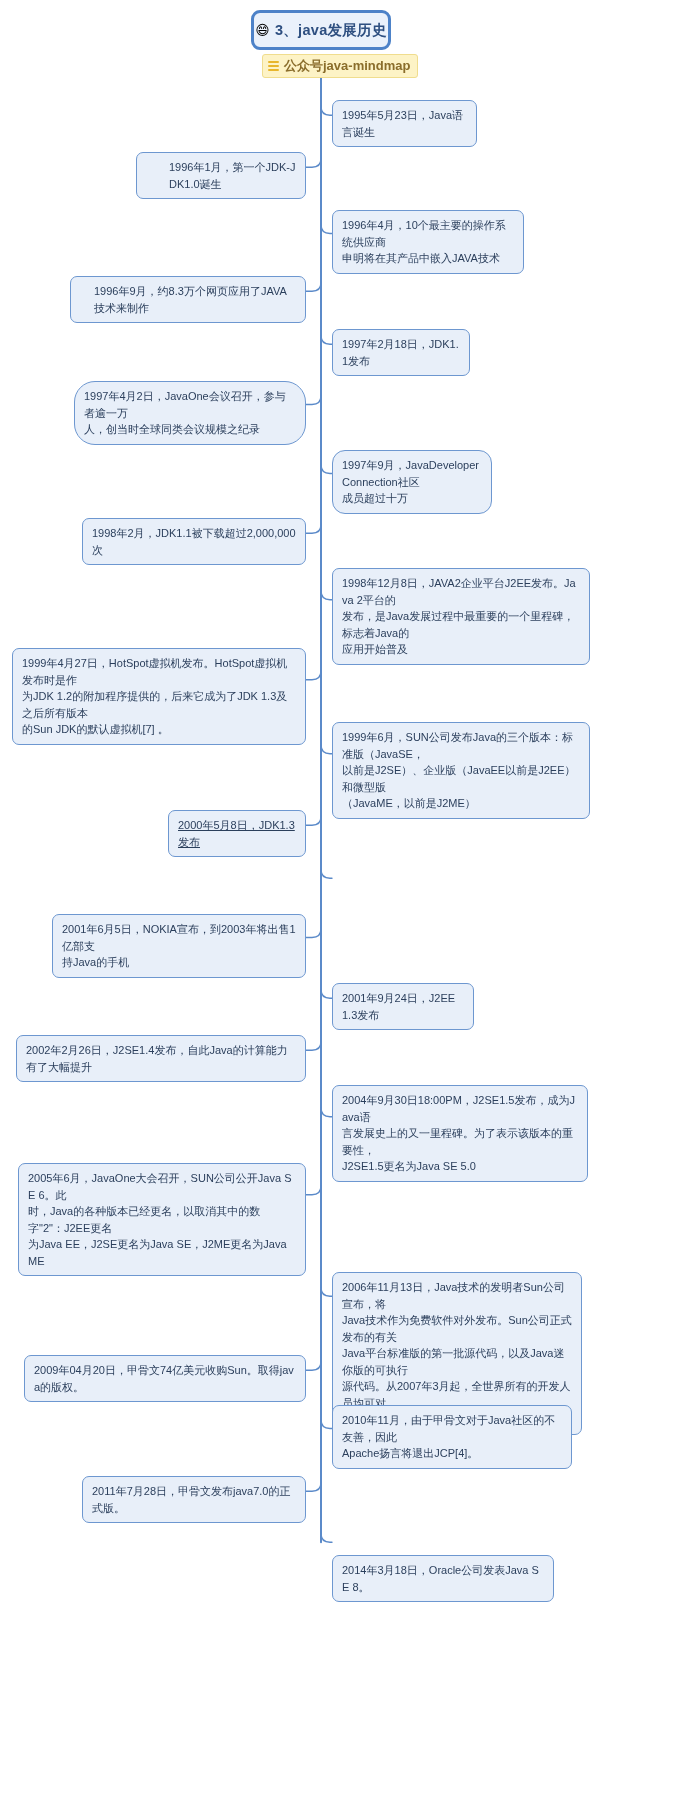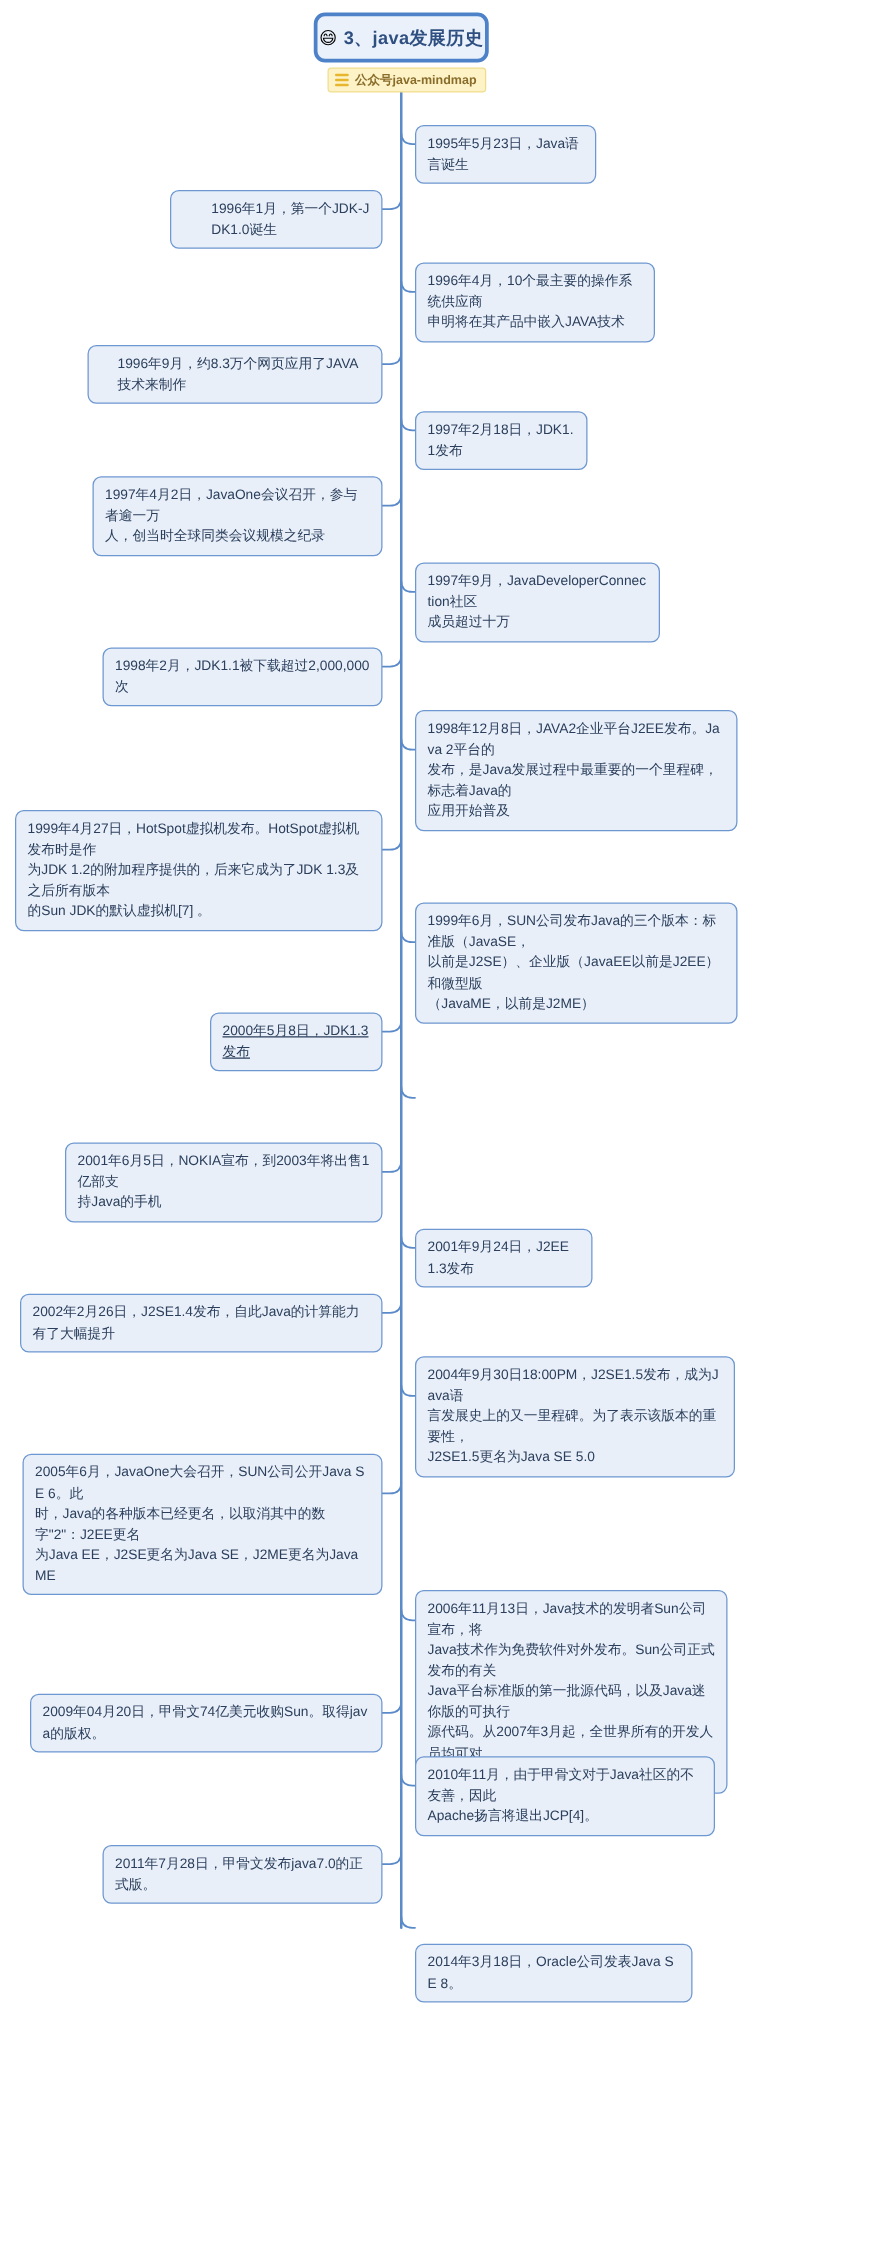--- a/index.html
+++ b/index.html
@@ -58,21 +58,21 @@
     background: #fdf3c6;
     border: 1px solid #f0dd8e;
     border-radius: 3px;
     display: flex;
     align-items: center;
     gap: 5px;
     padding: 2px 7px 2px 5px;
     white-space: nowrap;
   }
   .badge-label {
-    font-size: 10px;
+    font-size: 13px;
     color: #8a6d2b;
     font-weight: bold;
   }
   .badge-icon {
     display: inline-block;
     width: 11px;
     height: 11px;
     position: relative;
     flex: 0 0 auto;
   }
@@ -158,25 +158,25 @@
     <div class="topic" style="left: 332px; top: 210px; width: 192px; min-height: 47px;">
       <span class="topic-text">1996年4月，10个最主要的操作系统供应商
 申明将在其产品中嵌入JAVA技术</span>
     </div>
     <div class="topic" style="left: 70px; top: 276px; width: 236px; min-height: 30.5px; padding-left: 23px;">
       <span class="topic-text">1996年9月，约8.3万个网页应用了JAVA技术来制作</span>
     </div>
     <div class="topic" style="left: 332px; top: 329px; width: 138px; min-height: 30.5px;">
       <span class="topic-text">1997年2月18日，JDK1.1发布</span>
     </div>
-    <div class="topic" style="left: 74px; top: 381px; width: 232px; min-height: 47px;">
+    <div class="topic" style="left: 74px; top: 381px; width: 232px; min-height: 47px; border-radius: 21px;">
       <span class="topic-text">1997年4月2日，JavaOne会议召开，参与者逾一万
 人，创当时全球同类会议规模之纪录</span>
     </div>
-    <div class="topic" style="left: 332px; top: 450px; width: 196px; min-height: 47px;">
+    <div class="topic" style="left: 332px; top: 450px; width: 160px; min-height: 47px; border-radius: 13px;">
       <span class="topic-text">1997年9月，JavaDeveloperConnection社区
 成员超过十万</span>
     </div>
     <div class="topic" style="left: 82px; top: 518px; width: 224px; min-height: 30.5px;">
       <span class="topic-text">1998年2月，JDK1.1被下载超过2,000,000次</span>
     </div>
     <div class="topic" style="left: 332px; top: 568px; width: 258px; min-height: 63.5px;">
       <span class="topic-text">1998年12月8日，JAVA2企业平台J2EE发布。Java 2平台的
 发布，是Java发展过程中最重要的一个里程碑，标志着Java的
 应用开始普及</span>

